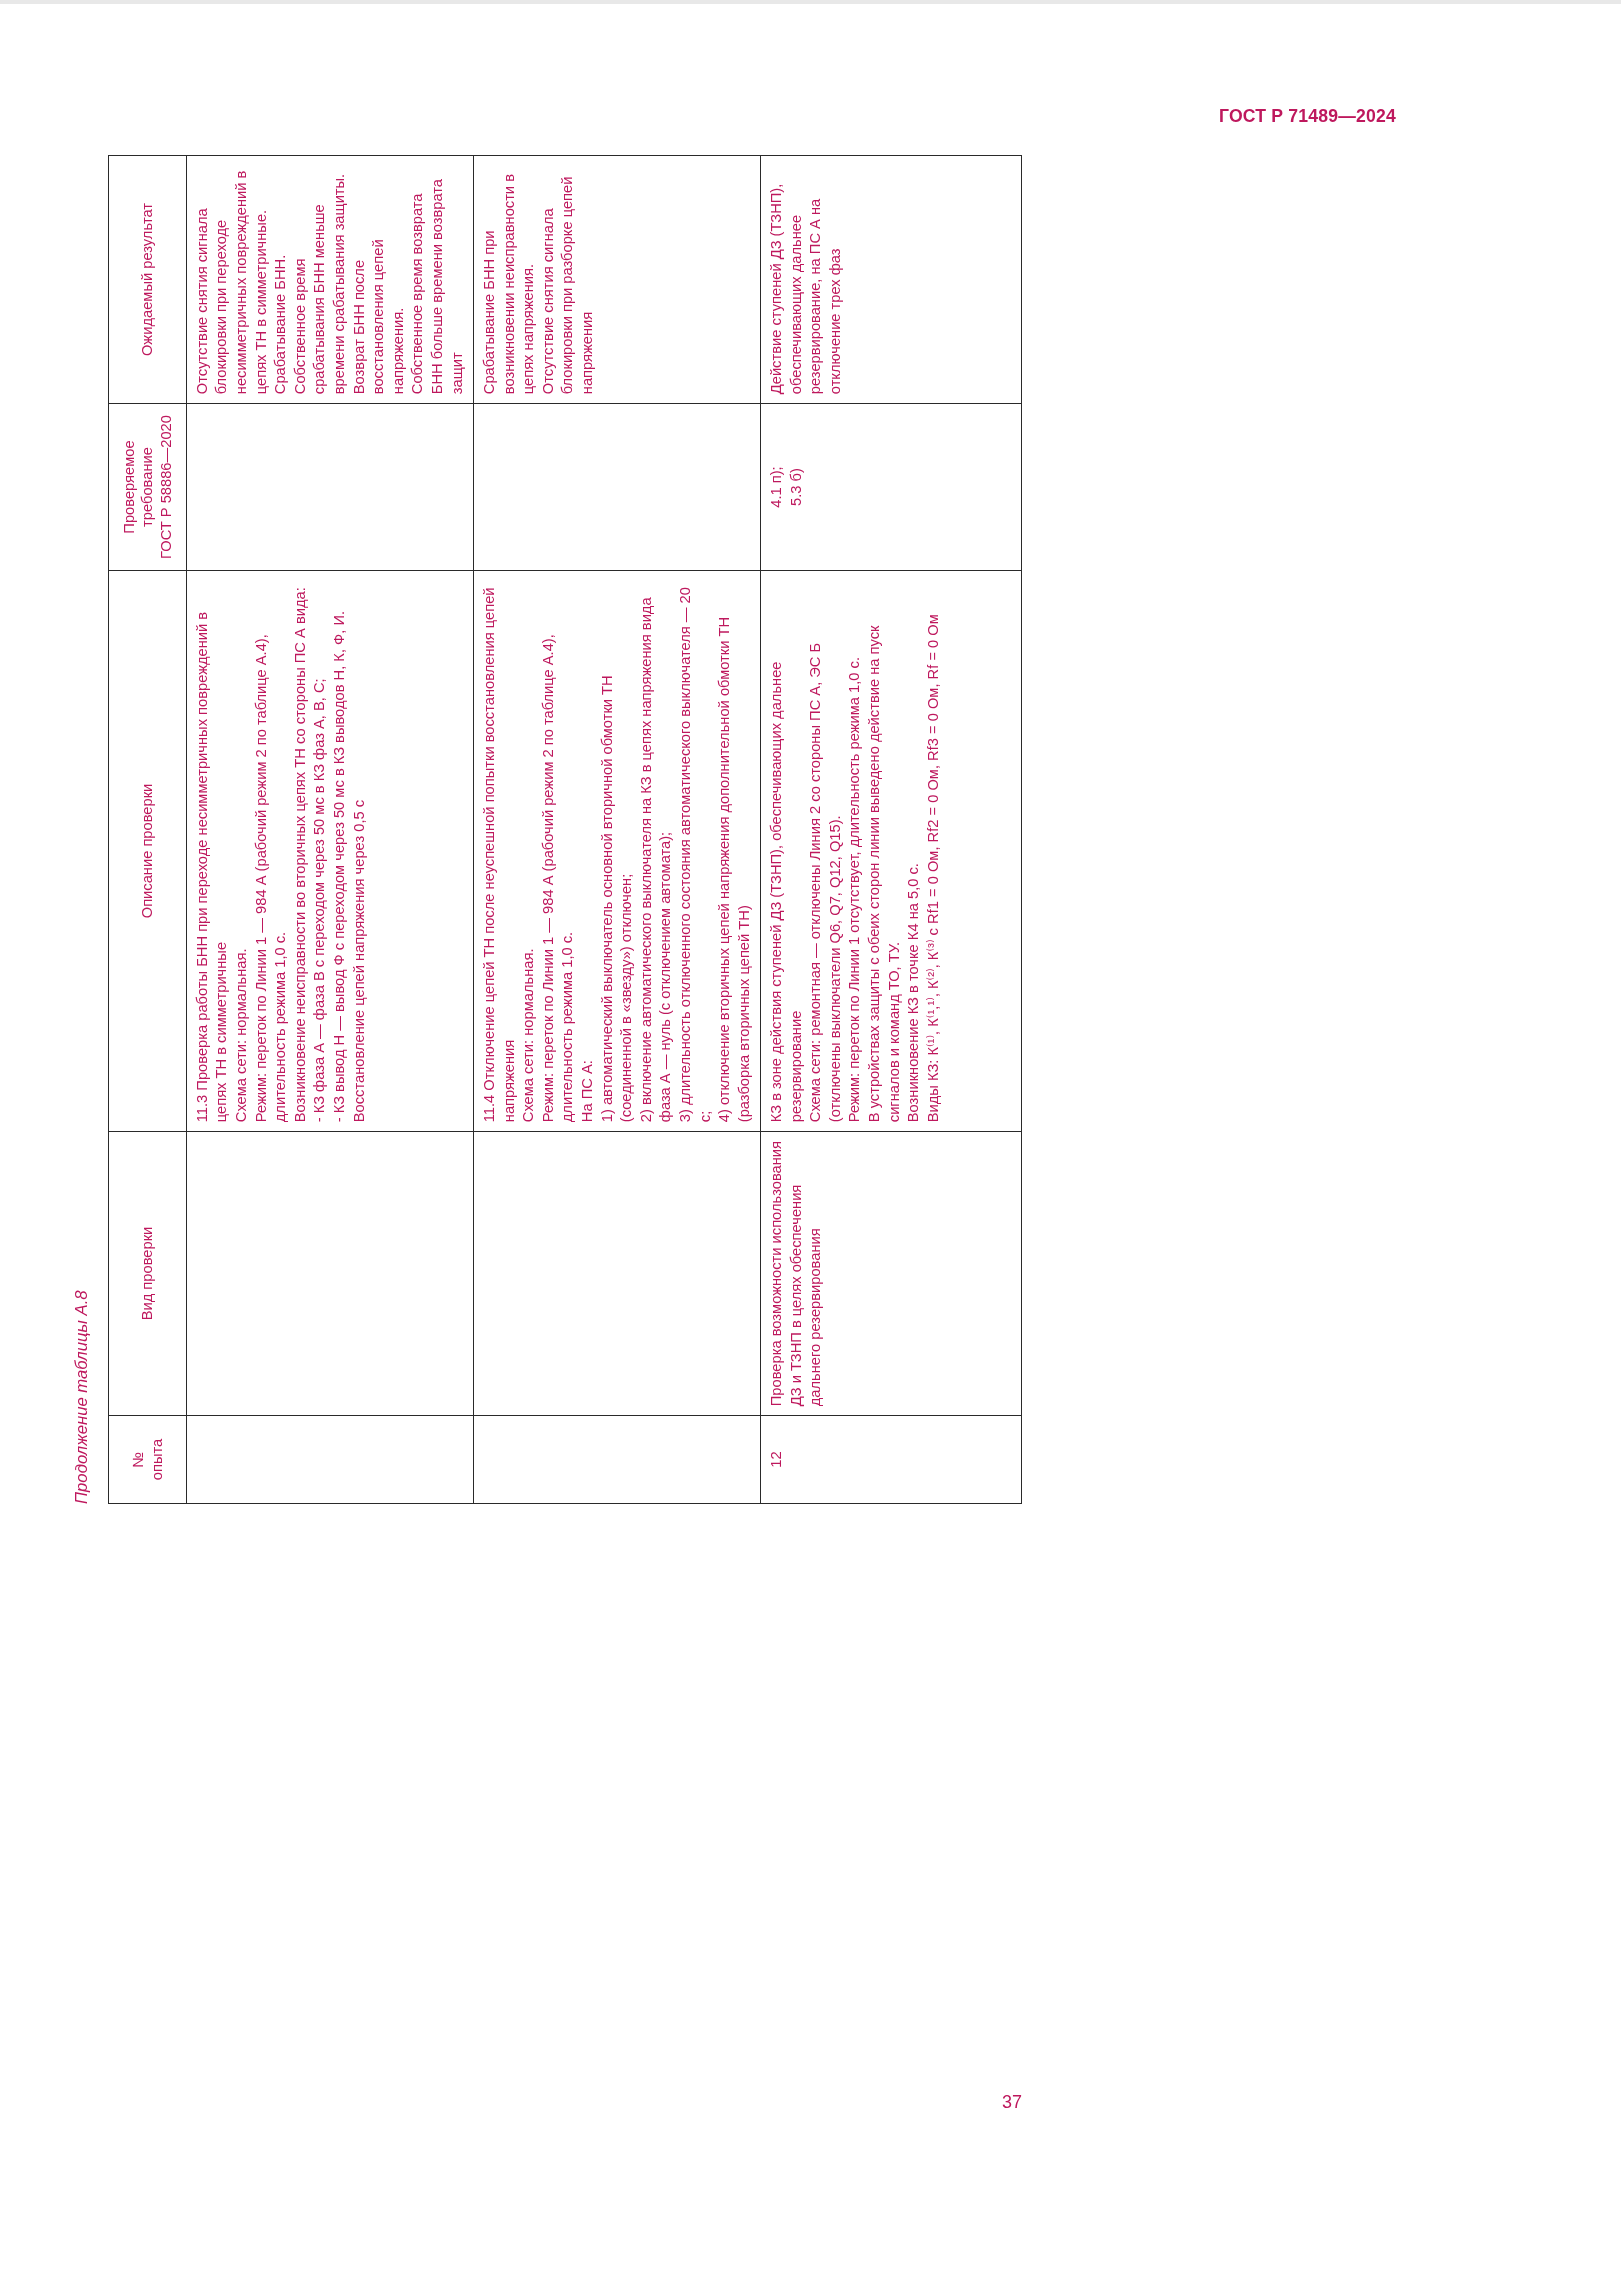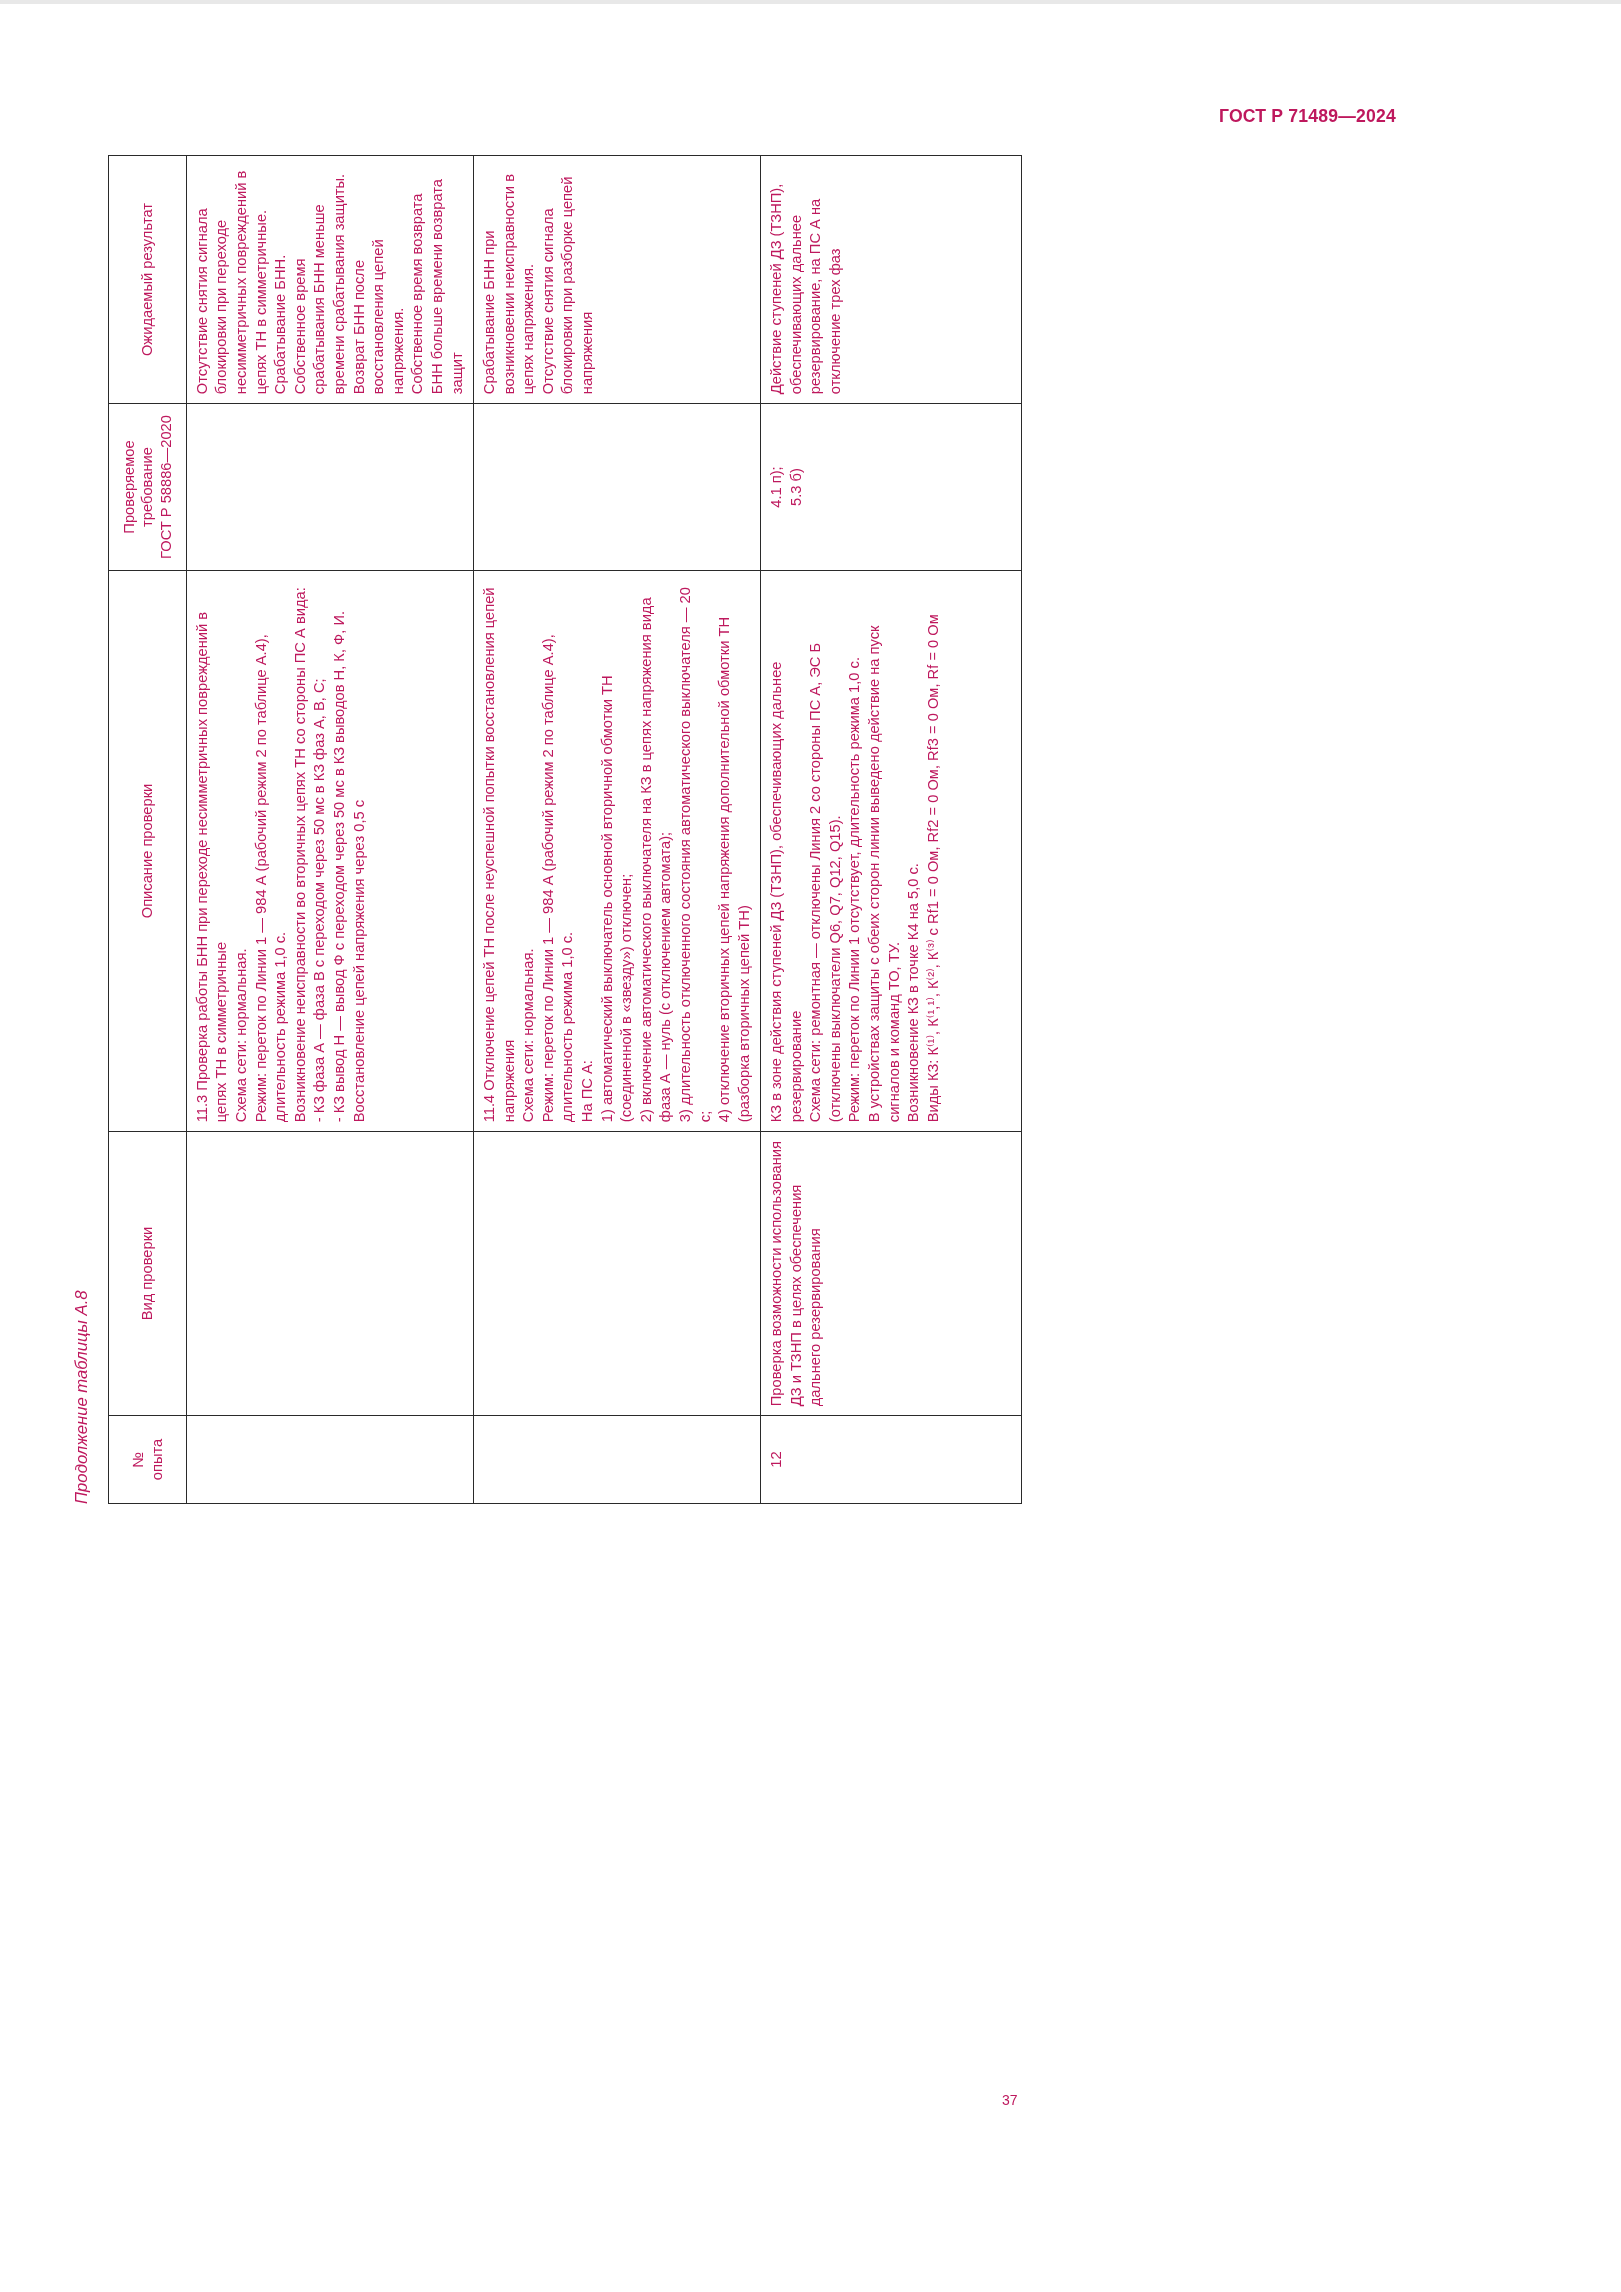--- a/index.html
+++ b/index.html
@@ -27,21 +27,21 @@
     font-weight: bold;
     letter-spacing: 0.2px;
     white-space: nowrap;
   }
 
   
   .page-number {
     position: absolute;
     top: 2088px;
     left: 1002px;
-    font-size: 14px;
+    font-size: 18px;
   }
 
   
   .caption-wrap {
     position: absolute;
     left: 65px;
     top: 152px;
     width: 33px;
     height: 1348px;
   }

